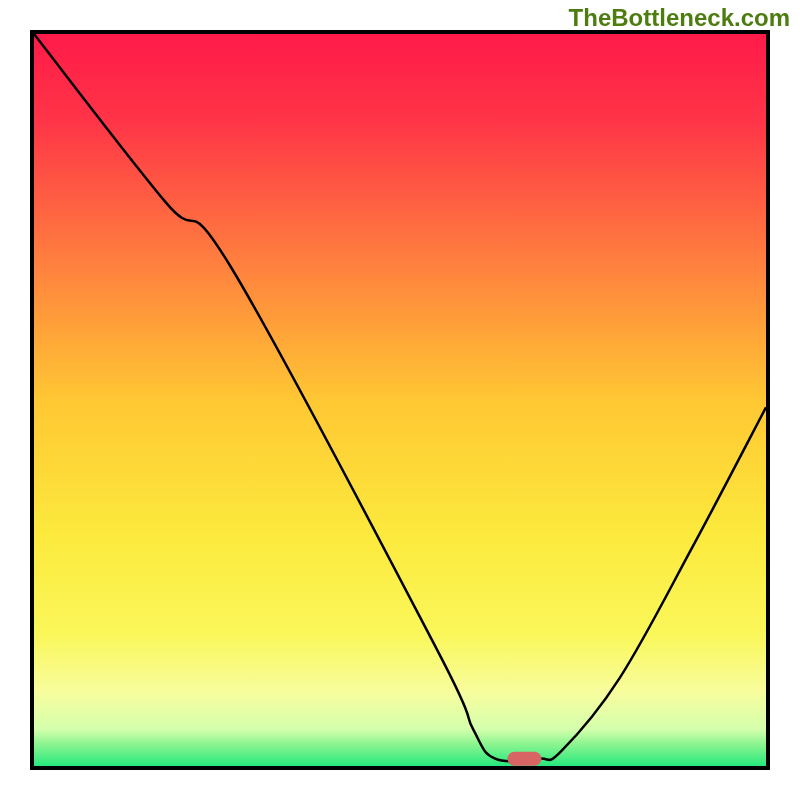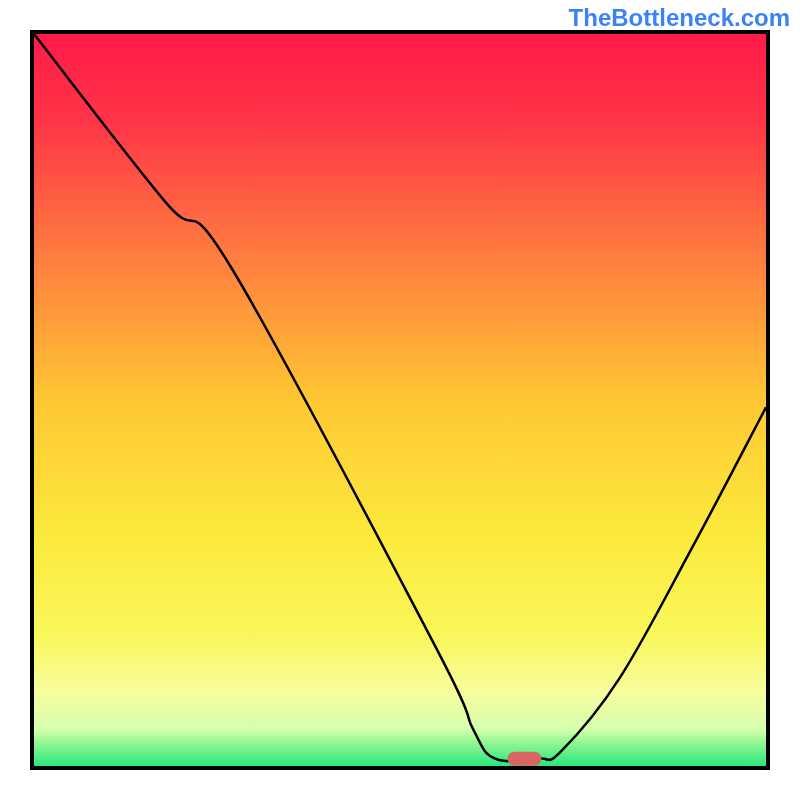--- a/index.html
+++ b/index.html
@@ -10,21 +10,21 @@
     background: #ffffff;
     font-family: Arial, Helvetica, sans-serif;
     position: relative;
   }
   .watermark {
     position: absolute;
     top: 4px;
     right: 10px;
     font-size: 24px;
     font-weight: bold;
-    color: #3b82f6;
+    color: #4d7c0f;
     z-index: 10;
   }
   .plot-area {
     position: absolute;
     top: 30px;
     left: 30px;
     width: 740px;
     height: 740px;
     border: 4px solid #000000;
     box-sizing: border-box;

